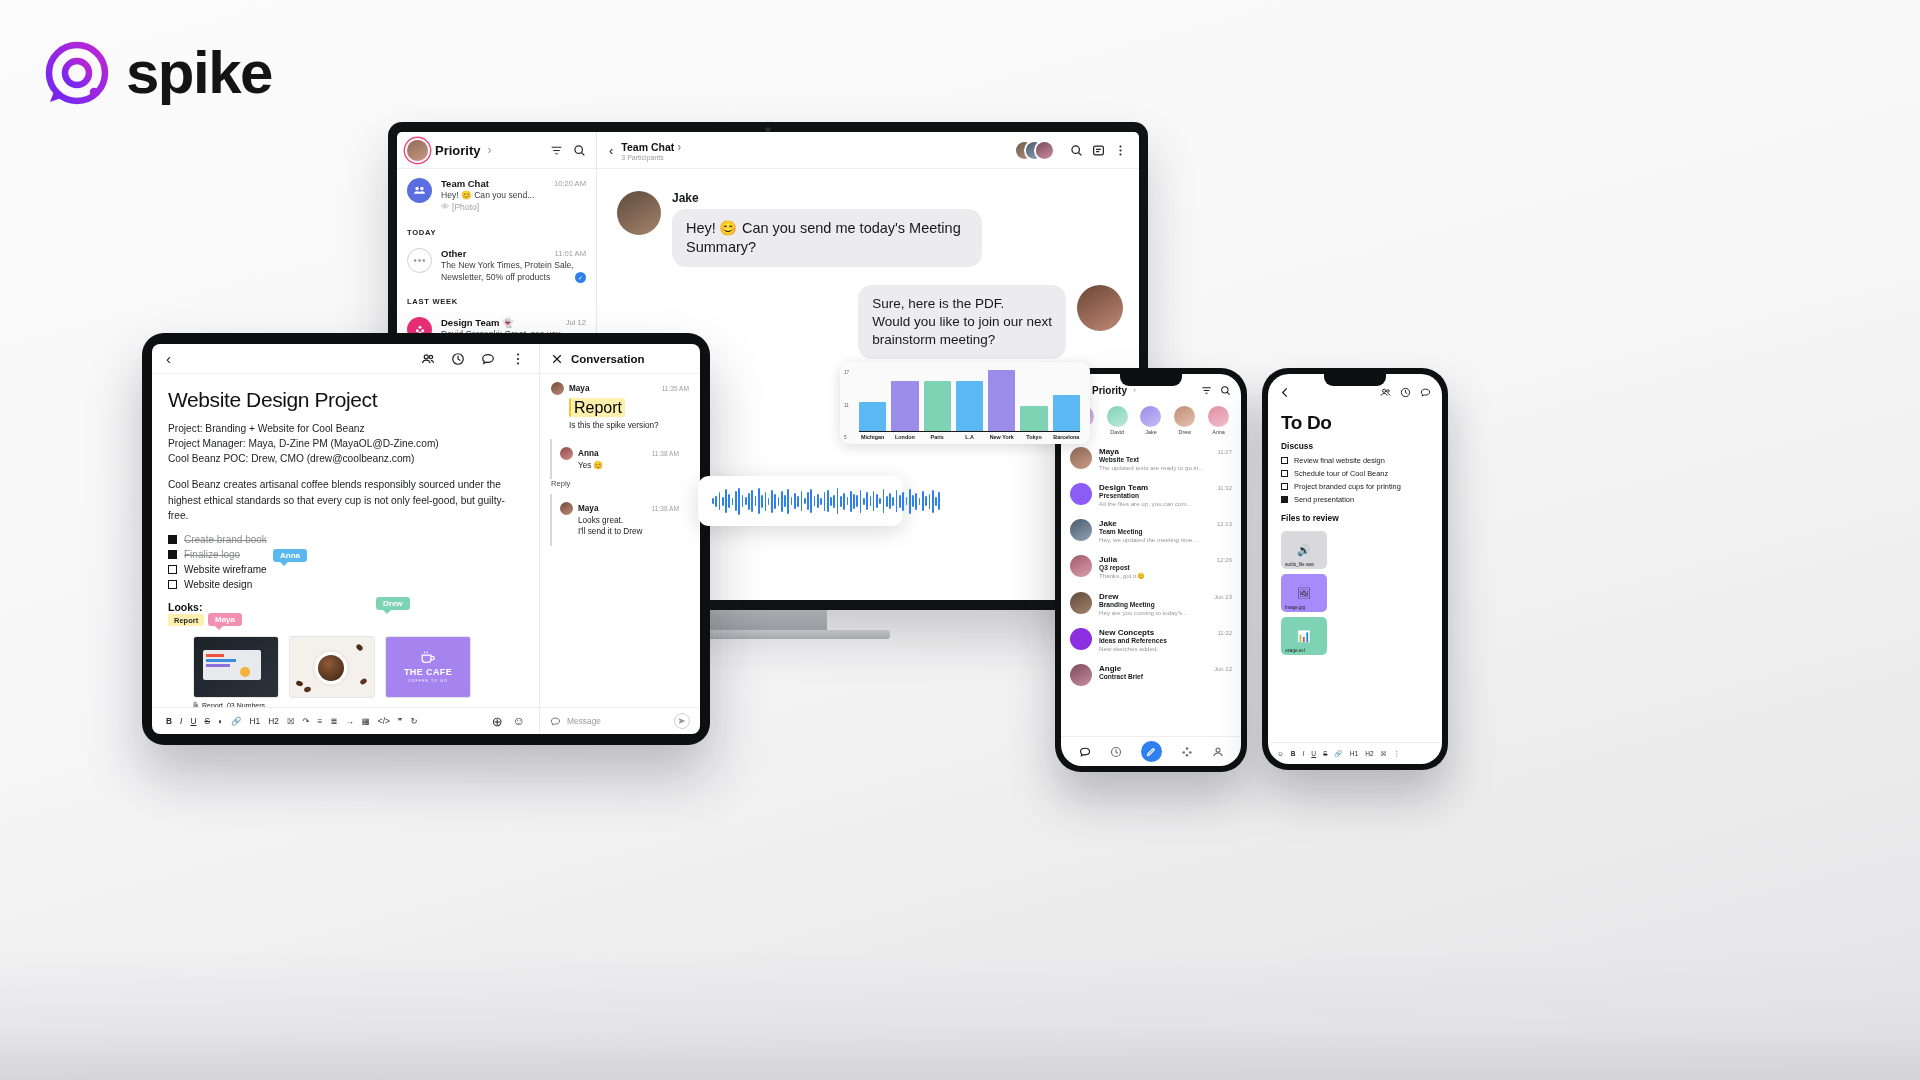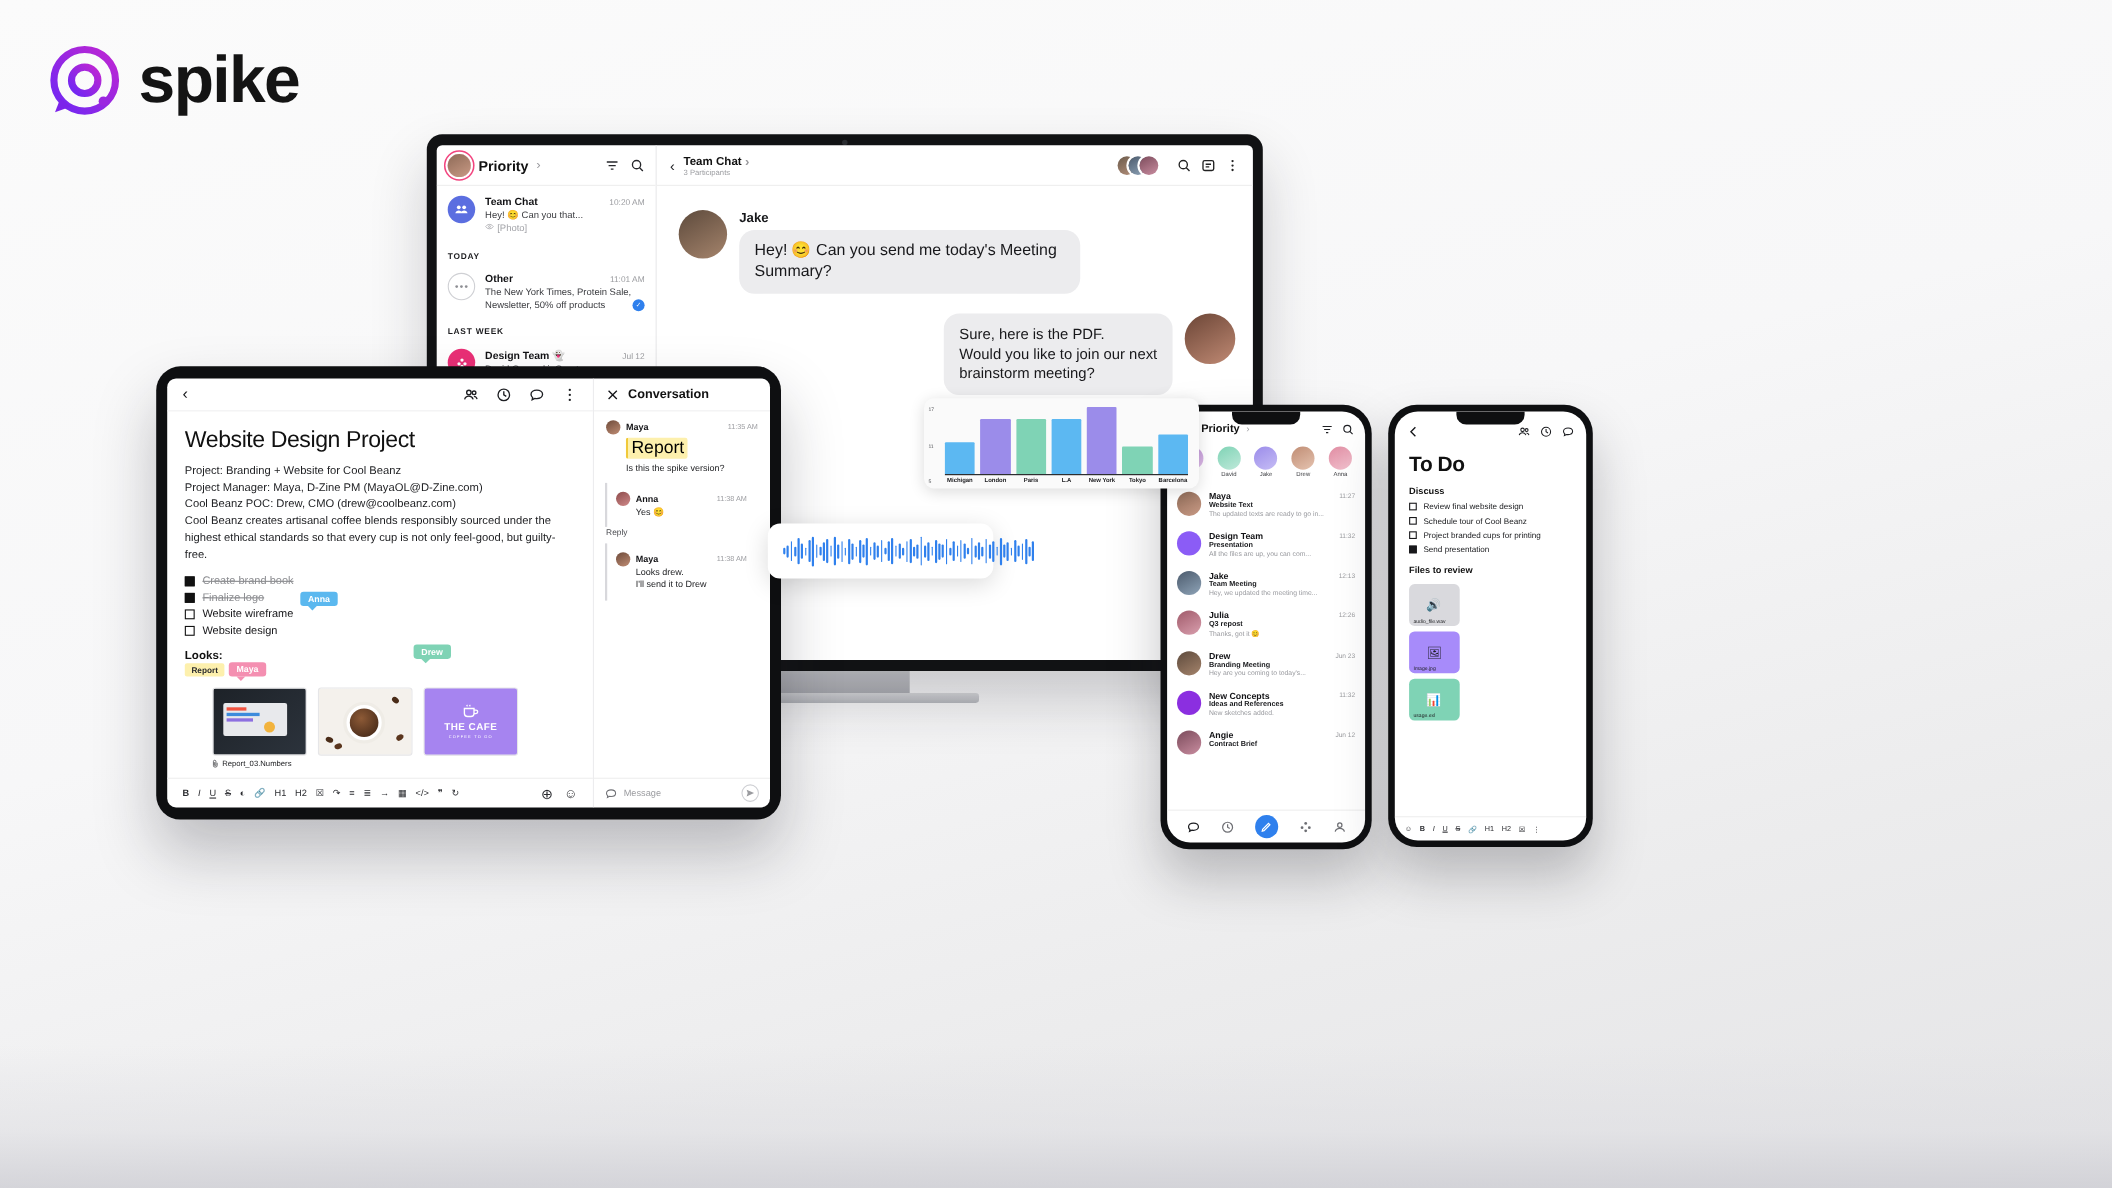--- a/index.html
+++ b/index.html
@@ -75,21 +75,21 @@
     width:568px; height:412px; background:#0e0f11; border-radius:22px; padding:11px 10px;
     box-shadow:0 30px 55px rgba(28,28,38,.26);
   }
   #tablet .screen { width:548px; height:390px; border-radius:8px; display:flex; }
   .tb-left { flex:1; display:flex; flex-direction:column; border-right:1px solid #ececee; }
   .tb-top { height:30px; display:flex; align-items:center; padding:0 14px; gap:16px; border-bottom:1px solid #f0f0f1; }
   .tb-top .spacer { flex:1; }
   .tb-body { padding:14px 16px 4px; flex:1; overflow:hidden; }
   .doc-h1 { font-size:21px; font-weight:400; color:#111; letter-spacing:-.4px; }
   .doc-p { font-size:10.2px; color:#1d1e21; line-height:1.48; margin-top:9px; }
-  .doc-p2 { font-size:10.2px; color:#1d1e21; line-height:1.5; }
+  .doc-p2 { font-size:10.2px; color:#1d1e21; line-height:1.5; margin-top:11px; }
   .todo { margin-top:11px; display:flex; flex-direction:column; gap:4px; position:relative; }
   .todo-item { display:flex; align-items:center; gap:7px; font-size:10px; color:#141417; }
   .cb { width:9px;height:9px;border:1.4px solid #111; flex:none; }
   .cb.on { background:#111; }
   .done { text-decoration:line-through; color:#8c8d91; }
   .tag { position:absolute; font-size:8px; font-weight:700; color:#fff; padding:2px 7px; border-radius:3px; }
   .tag:after{ content:''; position:absolute; left:7px; bottom:-4px; border-left:4px solid transparent; border-right:4px solid transparent; border-top:4px solid currentColor; }
   .assets-h { font-size:10.5px; font-weight:700; color:#111; margin-top:11px; }
   .thumbs { display:flex; gap:10px; margin-top:7px;padding-left:25px; }
   .thumb { width:86px; height:62px; border-radius:3px; overflow:hidden; position:relative; border:1px solid #e6e6e8; }
@@ -195,21 +195,21 @@
                   <circle cx="5" cy="5.5" r="2.1"></circle>
                   <circle cx="11" cy="5.5" r="2.1"></circle>
                   <path d="M1.2 12c.4-2 1.9-3 3.8-3s3.4 1 3.8 3zM7.2 12c.4-2 1.9-3 3.8-3s3.4 1 3.8 3z"></path>
                 </svg>
             </div>
             <div style="flex:1;min-width:0;">
               <div style="display:flex;align-items:center;">
                 <span class="conv-name">Team Chat</span>
                 <span class="conv-time">10:20 AM</span>
               </div>
-              <div class="conv-sub">Hey! 😊 Can you that...</div>
+              <div class="conv-sub">Hey! 😊 Can you send...</div>
               <div class="conv-sub grey" style="display:flex;align-items:flex-start;gap:3px;">
                 <svg width="8" height="8" viewBox="0 0 16 16" fill="none" stroke="#a2a3a8" stroke-width="1.4">
                     <path d="M1 8s2.6-4 7-4 7 4 7 4-2.6 4-7 4-7-4-7-4z"></path>
                     <circle cx="8" cy="8" r="1.7"></circle>
                   </svg>
                 <span>[Photo]</span>
               </div>
             </div>
           </div>
 
@@ -583,21 +583,21 @@
             <div class="msg-txt" style="margin-left:18px;">Yes 😊</div>
           </div>
           <div class="reply-btn">Reply</div>
 
           <div class="msg quoted" style="margin:6px 10px 0;">
             <div style="display:flex;align-items:center;gap:5px;">
               <div class="av" style="width:13px;height:13px;background:linear-gradient(150deg,#6d4a3a,#c08d74);"></div>
               <span class="msg-name">Maya</span>
               <span class="msg-time">11:38 AM</span>
             </div>
-            <div class="msg-txt" style="margin-left:18px;">Looks drew.</div>
+            <div class="msg-txt" style="margin-left:18px;">Looks great.</div>
             <div class="msg-txt" style="margin-left:18px;">I'll send it to Drew</div>
           </div>
 
           <div style="margin-top:auto;height:27px;border-top:1px solid #eee;display:flex;align-items:center;gap:6px;padding:0 10px;">
             <svg width="11" height="11" viewBox="0 0 16 16" fill="none" stroke="#6e6f74" stroke-width="1.4">
                 <path d="M2 7.4C2 4.8 4.7 3 8 3s6 1.8 6 4.4-2.7 4.4-6 4.4c-.7 0-1.4-.1-2-.2L3.2 13l.5-2.1C2.6 10.1 2 8.8 2 7.4z"></path>
               </svg>
             <span style="font-size:8.4px;color:#9a9b9f;text-align:center;">Message</span>
             <span style="margin-left:auto;width:16px;height:16px;border-radius:50%;border:1.3px solid #cfd0d4;display:flex;align-items:center;justify-content:center;">
               <svg width="8" height="8" viewBox="0 0 16 16" fill="#9a9b9f">

